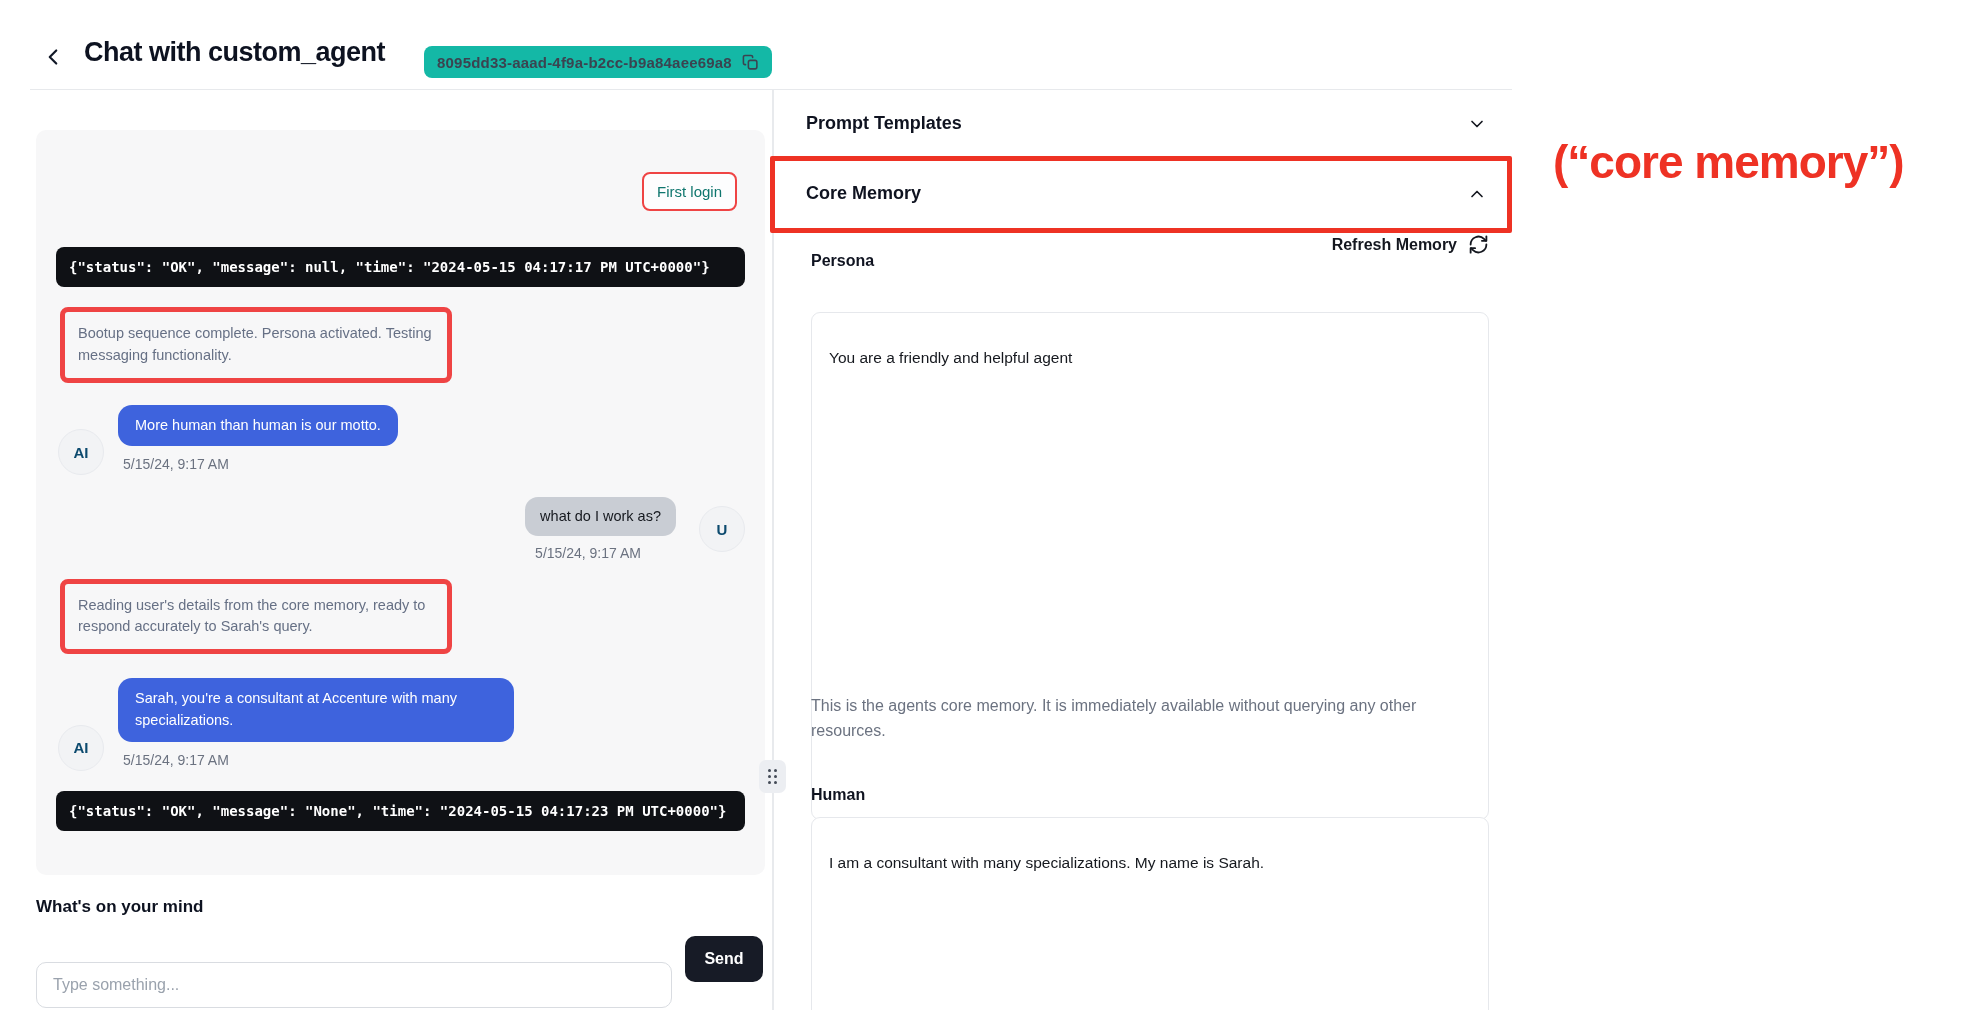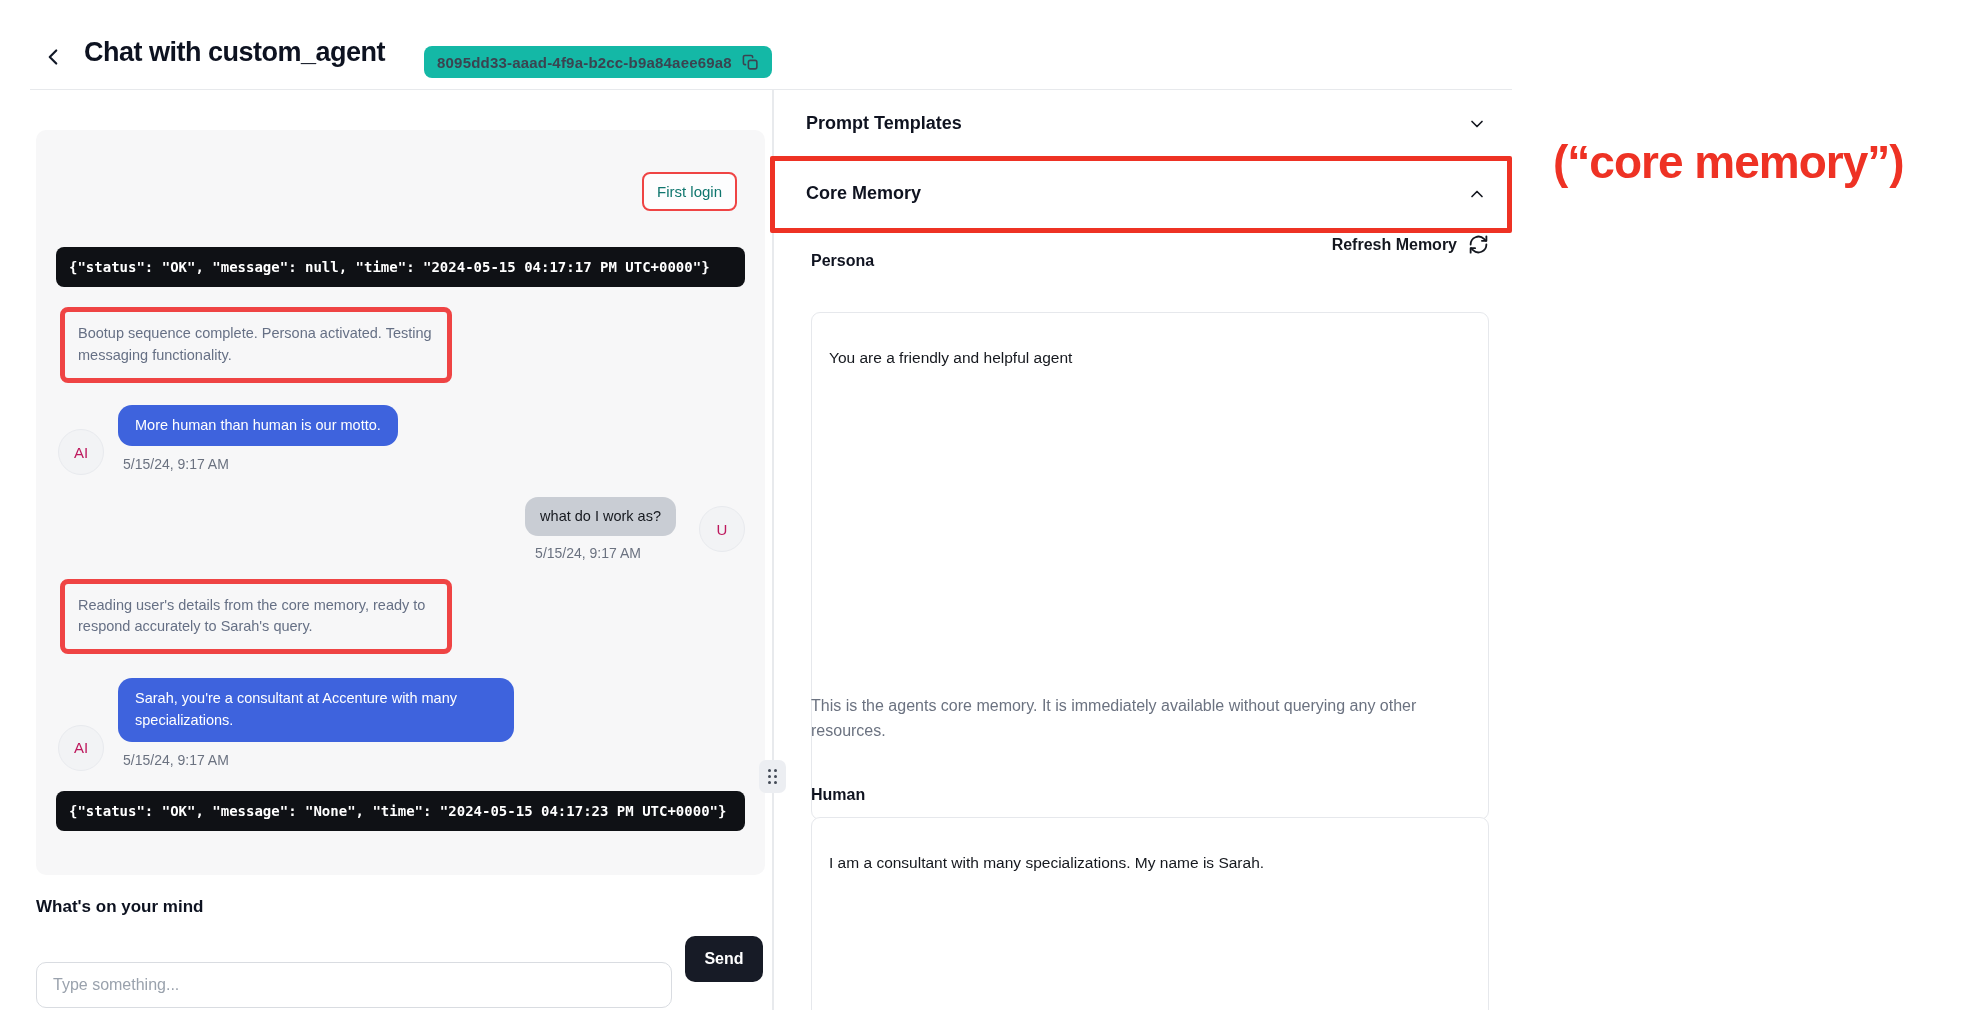--- a/index.html
+++ b/index.html
@@ -51,21 +51,21 @@
   .monologue {
     margin:20px 0 0 4px; width:392px;
     border:5px solid #ef4444; border-radius:8px; padding:11px 13px;
     font-size:14.5px; line-height:1.5; color:#667085; background:transparent;
   }
   .ai-row { display:flex; align-items:flex-end; gap:14px; margin:22px 0 0 2px; }
   .ai-row.second { margin-top:24px; }
   .avatar {
     width:46px; height:46px; border-radius:50%; background:#f2f3f5;
     border:1px solid #e8eaee; display:flex; align-items:center; justify-content:center;
-    font-size:15px; font-weight:400; color:#be185d; flex:0 0 auto;
+    font-size:15px; font-weight:700; color:#0c4a6e; flex:0 0 auto;
   }
   .msg-col { display:flex; flex-direction:column; align-items:flex-start; }
   .bubble-ai {
     background:#3E63DD; color:#fff; border-radius:14px; padding:10px 17px;
     font-size:14.5px; line-height:1.5; max-width:396px; font-weight:500;
   }
   .timestamp { margin:10px 0 3px 5px; font-size:14px; color:#6b7280; }
   .user-row { display:flex; justify-content:flex-end; align-items:center; gap:23px; margin-top:22px; }
   .bubble-user {
     background:#c9cdd4; color:#15181e; border-radius:13px; padding:9px 15px;

